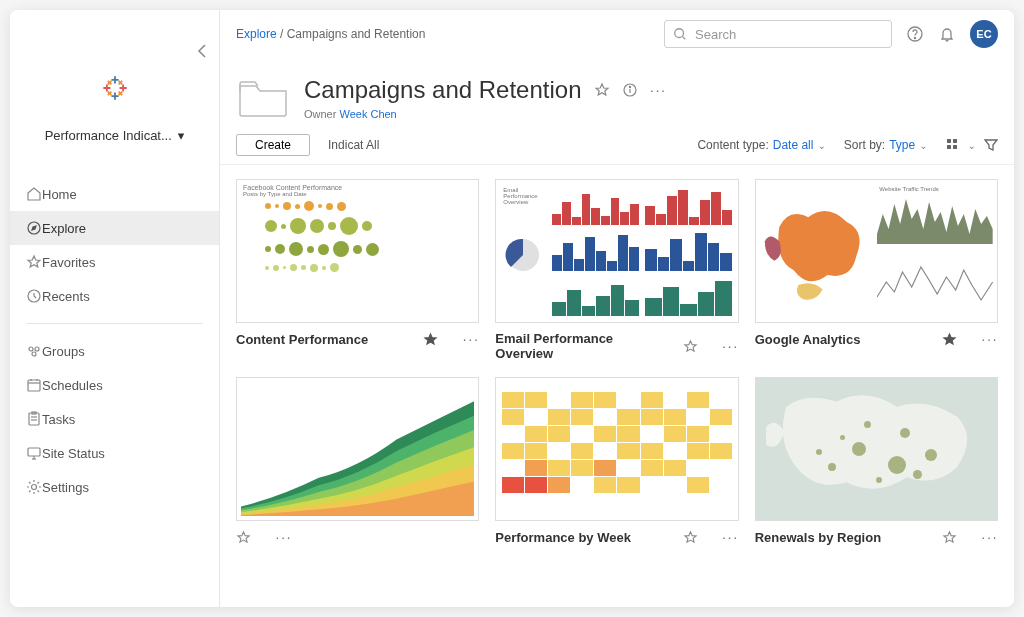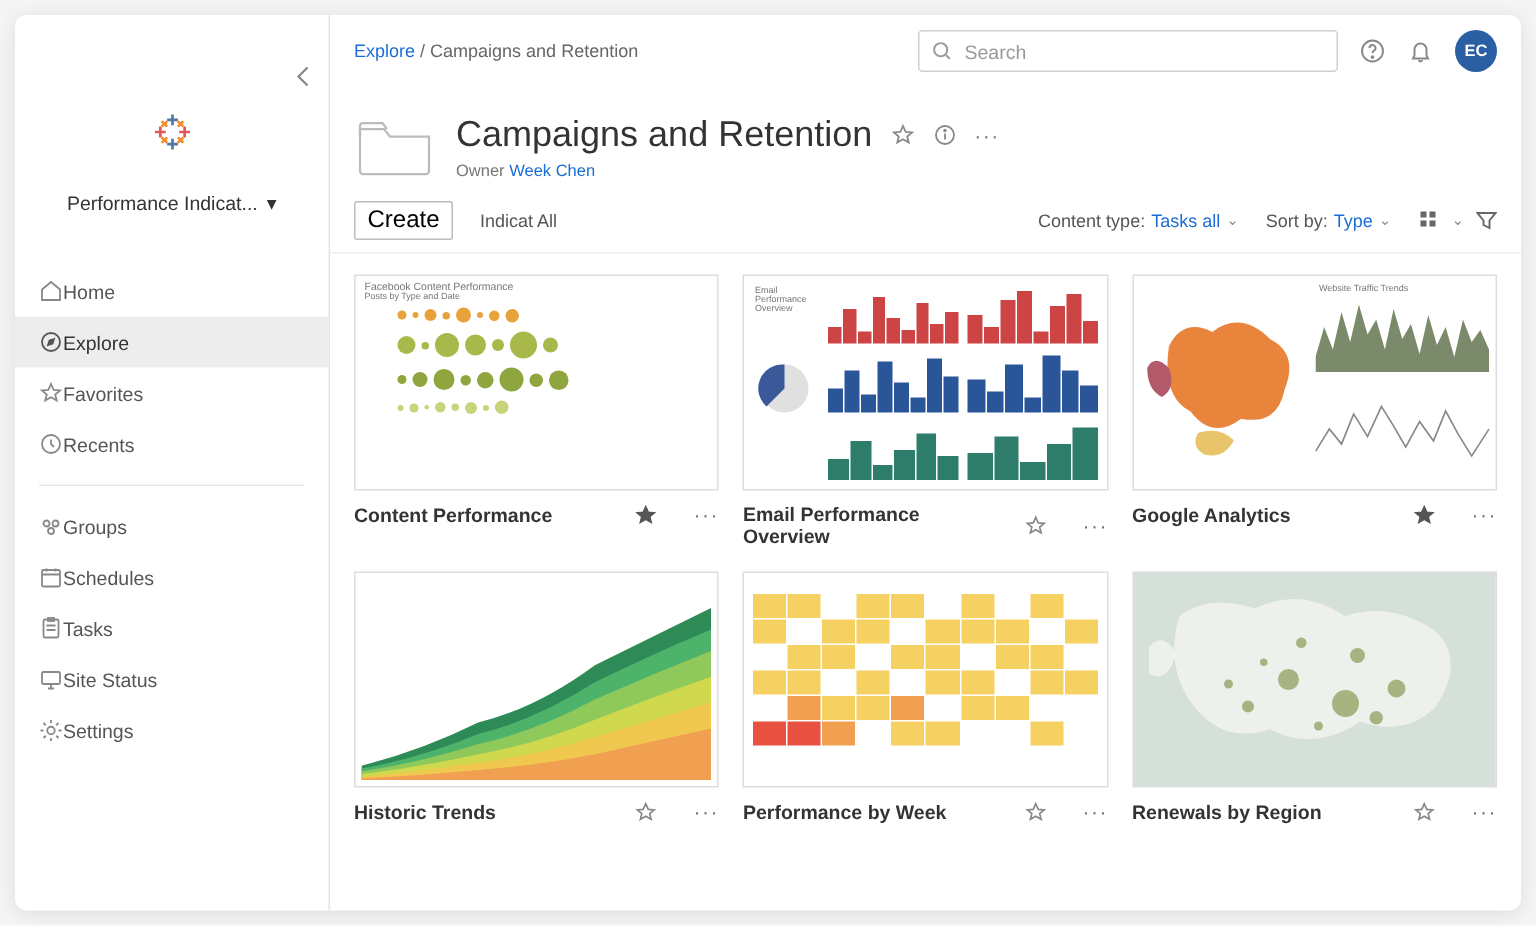--- a/index.html
+++ b/index.html
@@ -98,21 +98,21 @@
   font-size: 12px;
   color: #666;
 }
 .breadcrumb .explore-link { color: #1a6dd6; }
 .search {
   margin-left: auto;
   display: flex;
   align-items: center;
   border: 1px solid #d0d0d0;
   border-radius: 3px;
-  width: 280px;
+  width: 228px;
   height: 28px;
   padding: 0 8px;
   gap: 8px;
   color: #888;
 }
 .search input {
   border: none;
   outline: none;
   font-size: 13px;
   flex: 1;
@@ -179,22 +179,22 @@
   align-items: center;
   padding: 14px 16px 8px 16px;
   gap: 18px;
   font-size: 12px;
   color: #555;
   border-bottom: 1px solid #eee;
 }
 .create-btn {
   border: 1px solid #bbb;
   background: #fff;
-  padding: 3px 8px;
-  font-size: 16px;
+  padding: 3px 18px;
+  font-size: 12px;
   border-radius: 2px;
   cursor: pointer;
   text-align: center;
 }
 .select-all { cursor: pointer; }
 .toolbar-right {
   margin-left: auto;
   display: flex;
   align-items: center;
   gap: 18px;
@@ -466,21 +466,21 @@
         </div>
       </div>
     </div>
 
     <div class="toolbar">
       <button class="create-btn">Create</button>
       <span class="select-all">Indicat All</span>
       <div class="toolbar-right">
         <div class="filter-group">
           <span>Content type:</span>
-          <span class="filter-link">Tasks all</span>
+          <span class="filter-link">Date all</span>
           <span class="chevron-down">⌄</span>
         </div>
         <div class="filter-group">
           <span>Sort by:</span>
           <span class="filter-link">Type</span>
           <span class="chevron-down">⌄</span>
         </div>
         <div class="view-icons">
           <span>
             <svg width="14" height="14" viewBox="0 0 14 14" fill="#666">
@@ -697,21 +697,20 @@
             <svg width="100%" height="100%" viewBox="0 0 240 140" preserveAspectRatio="none">
               <path d="M0 130 Q40 120 80 100 Q120 90 160 60 Q200 40 240 20 L240 140 L0 140 Z" fill="#2e8b57"></path>
               <path d="M0 132 Q40 125 80 108 Q120 98 160 72 Q200 52 240 35 L240 140 L0 140 Z" fill="#4db36a"></path>
               <path d="M0 134 Q40 128 80 115 Q120 106 160 84 Q200 66 240 50 L240 140 L0 140 Z" fill="#8fc95c"></path>
               <path d="M0 136 Q40 131 80 122 Q120 115 160 98 Q200 82 240 68 L240 140 L0 140 Z" fill="#d0d84e"></path>
               <path d="M0 138 Q40 134 80 128 Q120 123 160 110 Q200 98 240 86 L240 140 L0 140 Z" fill="#f0c850"></path>
               <path d="M0 139 Q40 137 80 133 Q120 130 160 122 Q200 113 240 104 L240 140 L0 140 Z" fill="#f0a050"></path>
             </svg>
           </div>
           <div class="card-footer">
-            <span class="card-title">Historic Trends</span>
             <span class="star-icon">
               <svg width="15" height="15" viewBox="0 0 16 16" fill="none" stroke="#888" stroke-width="1.2">
                   <path d="M8 2 L9.8 6 L14 6.3 L10.8 9 L11.8 13 L8 10.8 L4.2 13 L5.2 9 L2 6.3 L6.2 6 Z"></path>
                 </svg>
             </span>
             <span class="more-icon">···</span>
           </div>
         </div>
 
         <div class="card">

